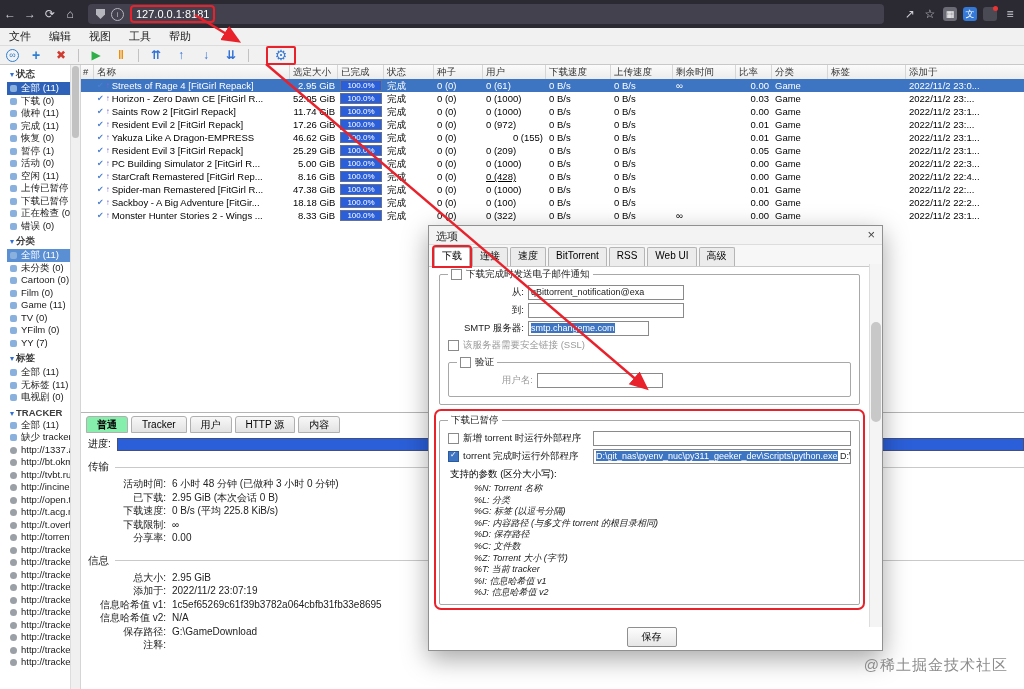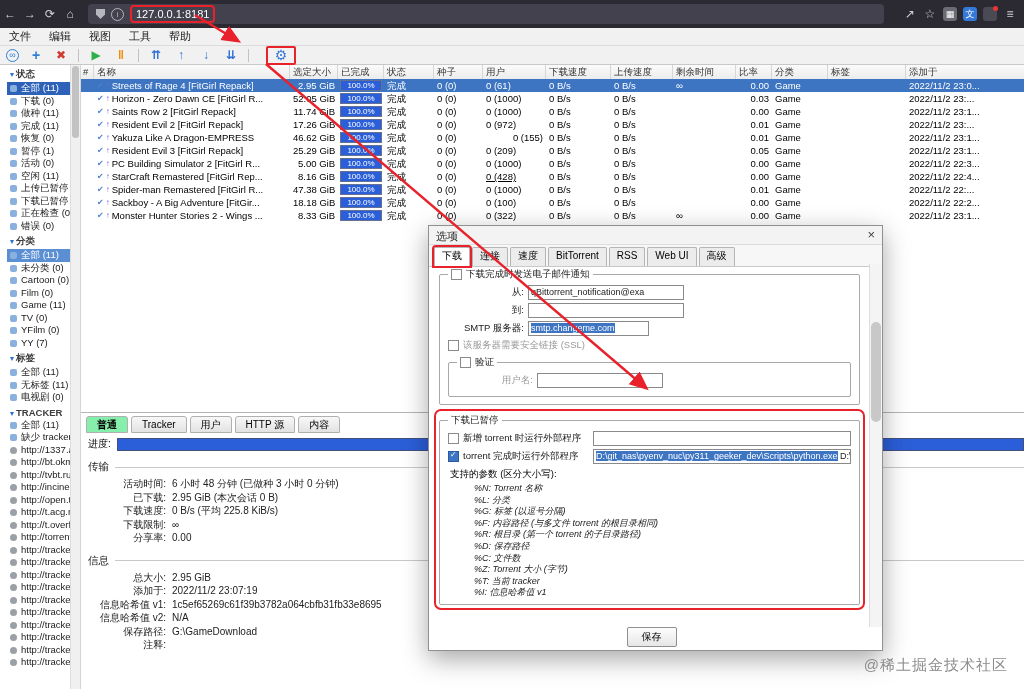--- a/index.html
+++ b/index.html
@@ -617,26 +617,26 @@
         <div class="tinput w252">
           <span class="tsel">D:\git_nas\pyenv_nuc\py311_geeker_dev\Scripts\python.exe</span><span> D:\git_</span>
         </div>
       </div>
       <div class="params-title">支持的参数 (区分大小写):</div>
       <div id="params-list">
           <div class="param">%N: Torrent 名称</div>
           <div class="param">%L: 分类</div>
           <div class="param">%G: 标签 (以逗号分隔)</div>
           <div class="param">%F: 内容路径 (与多文件 torrent 的根目录相同)</div>
-          <div class="param">%R: 根目录 (第一个 torrent 的子目录路径)</div>
           <div class="param">%D: 保存路径</div>
           <div class="param">%C: 文件数</div>
           <div class="param">%Z: Torrent 大小 (字节)</div>
           <div class="param">%T: 当前 tracker</div>
           <div class="param">%I: 信息哈希值 v1</div>
+          <div class="param">%J: 信息哈希值 v2</div>
         </div>
 
     </fieldset>
   </div>
 
   <div class="dlg-scroll">
       <div class="thumb"></div>
     </div>
   <div class="dlg-footer">
     <button class="save-btn">保存</button>

